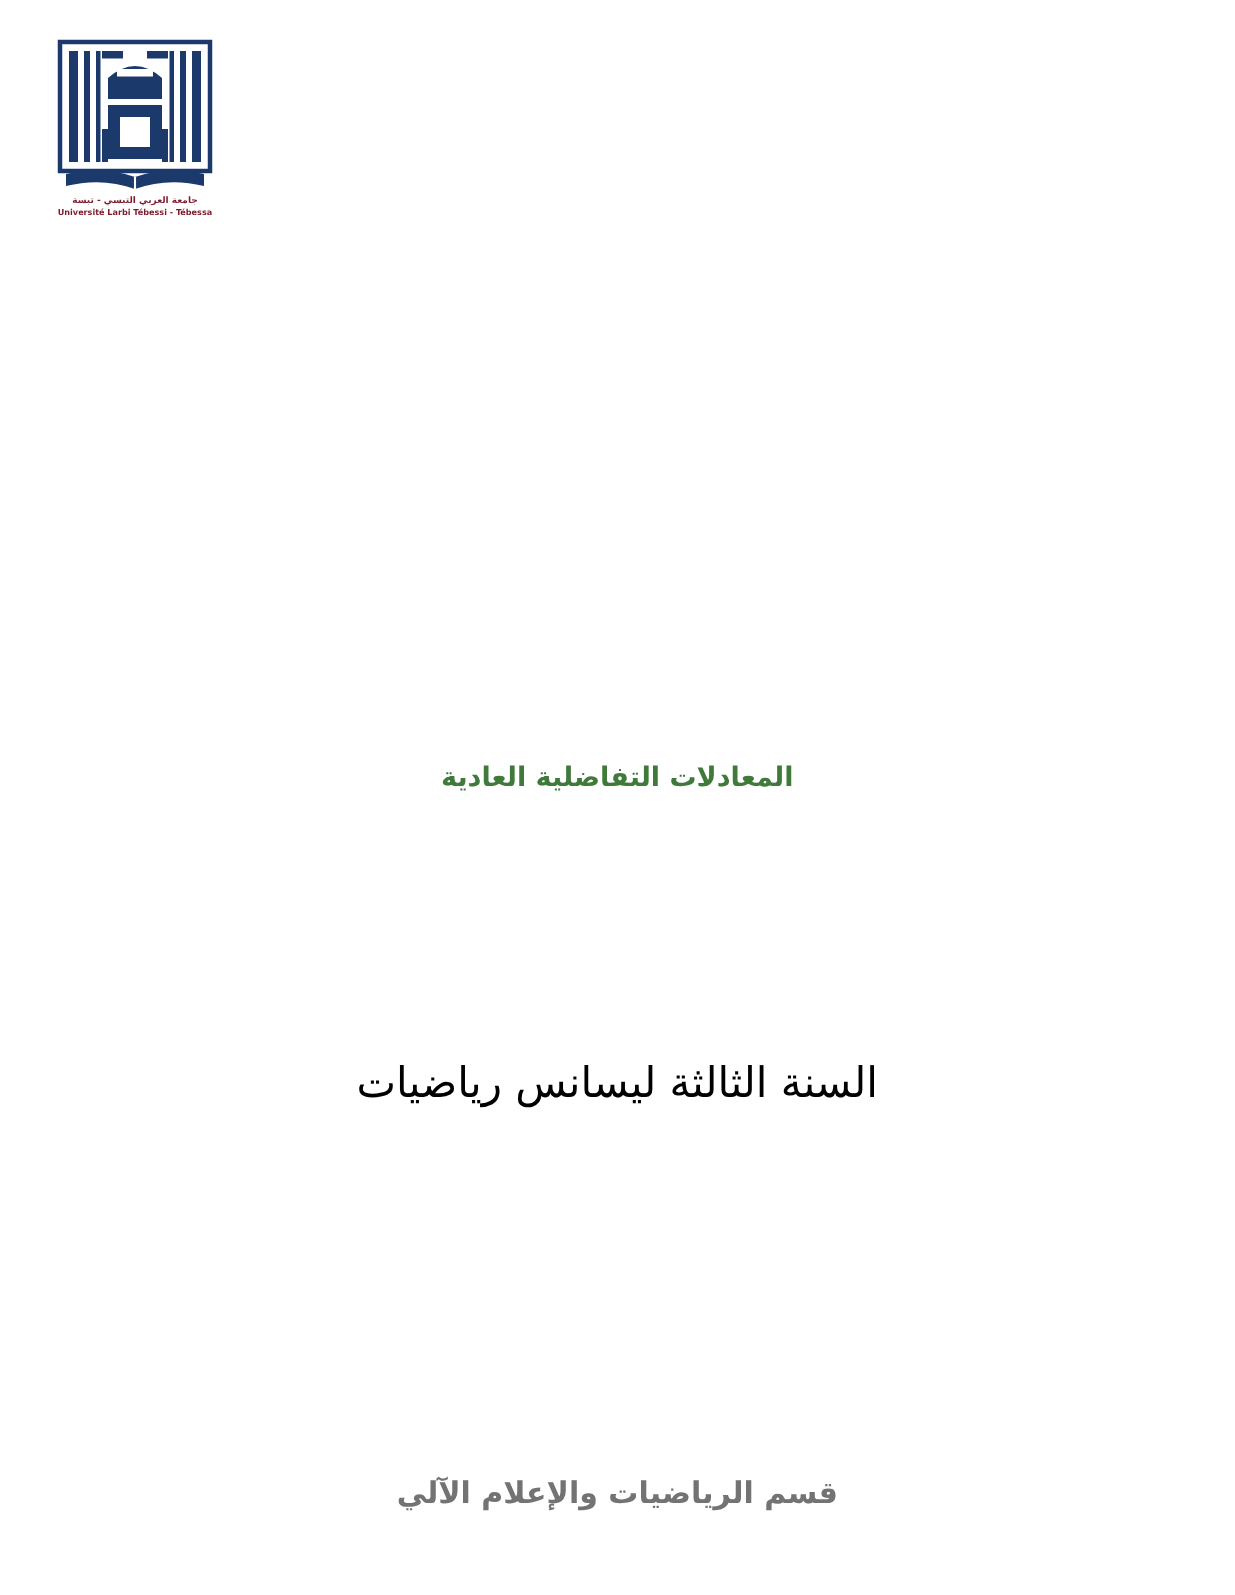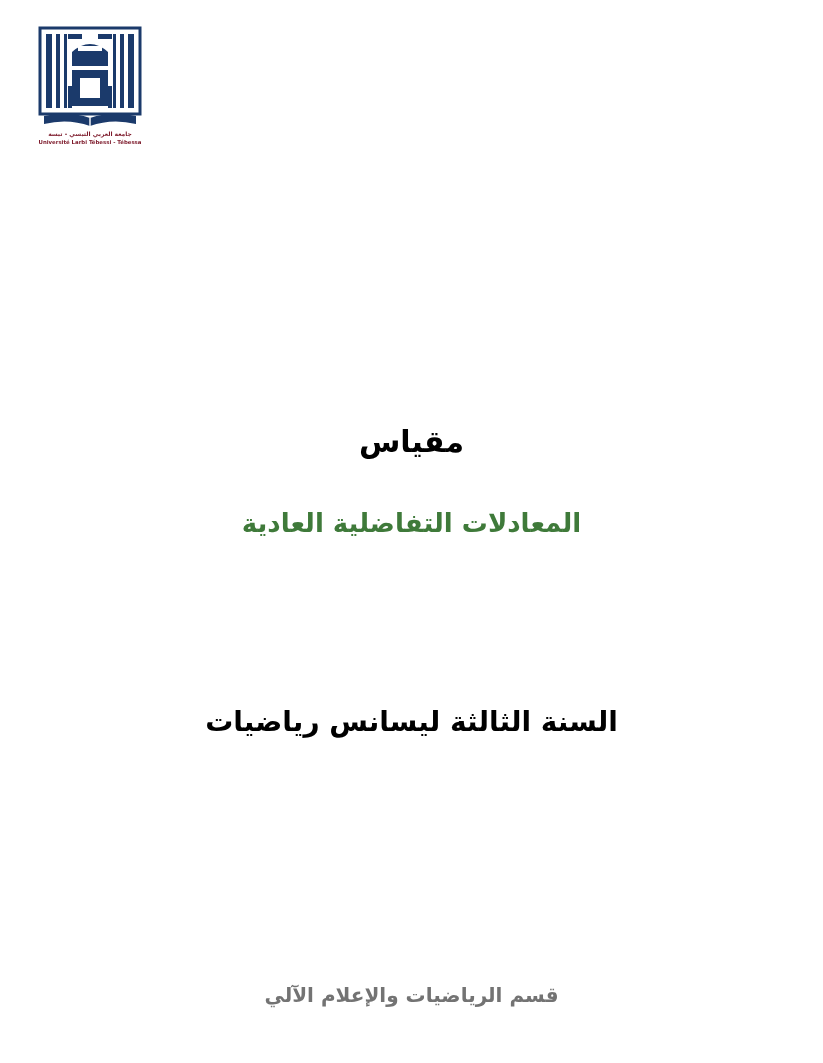--- a/index.html
+++ b/index.html
@@ -89,29 +89,29 @@
   }
   .module-word {
     top: 424px;
     font-size: 30px;
     font-weight: bold;
     color: #000000;
     letter-spacing: -0.5px;
   }
   .module-title {
     top: 508px;
-    font-size: 26px;
+    font-size: 18px;
     font-weight: bold;
     color: #3f7a3a;
     letter-spacing: -0.5px;
   }
   .level-line {
     top: 705px;
     font-size: 28px;
-    font-weight: bold;
+    font-weight: normal;
     color: #000000;
     letter-spacing: -0.5px;
   }
   .author-line {
     top: 897px;
     font-size: 29px;
     font-weight: bold;
     color: #000000;
     letter-spacing: -0.5px;
   }
@@ -162,21 +162,20 @@
       </div>
 
       <div class="logo-caption">
         <span class="ar">جامعة العربي التبسي - تبسة</span>
         <span class="fr">Université Larbi Tébessi - Tébessa</span>
       </div>
 
     </div>
   </div>
 
-  <div class="center-col module-word">مقياس</div>
 
   <div class="center-col module-title">المعادلات التفاضلية العادية</div>
 
   <div class="center-col level-line">السنة الثالثة ليسانس رياضيات</div>
 
 
   <div class="center-col dept-line">قسم الرياضيات والإعلام الآلي</div>
 
 </div>
 

